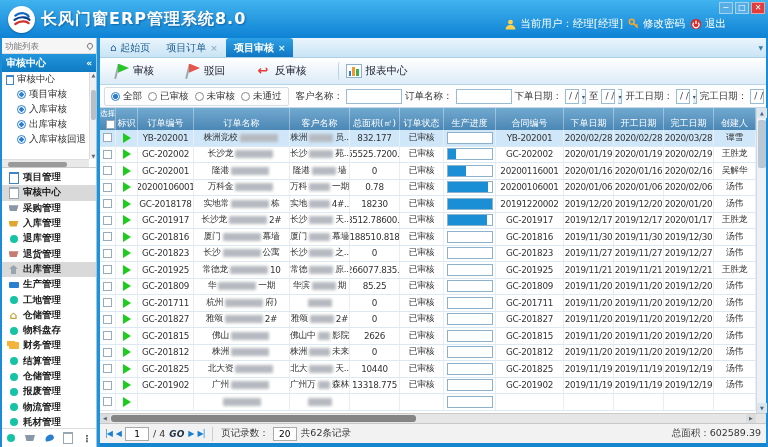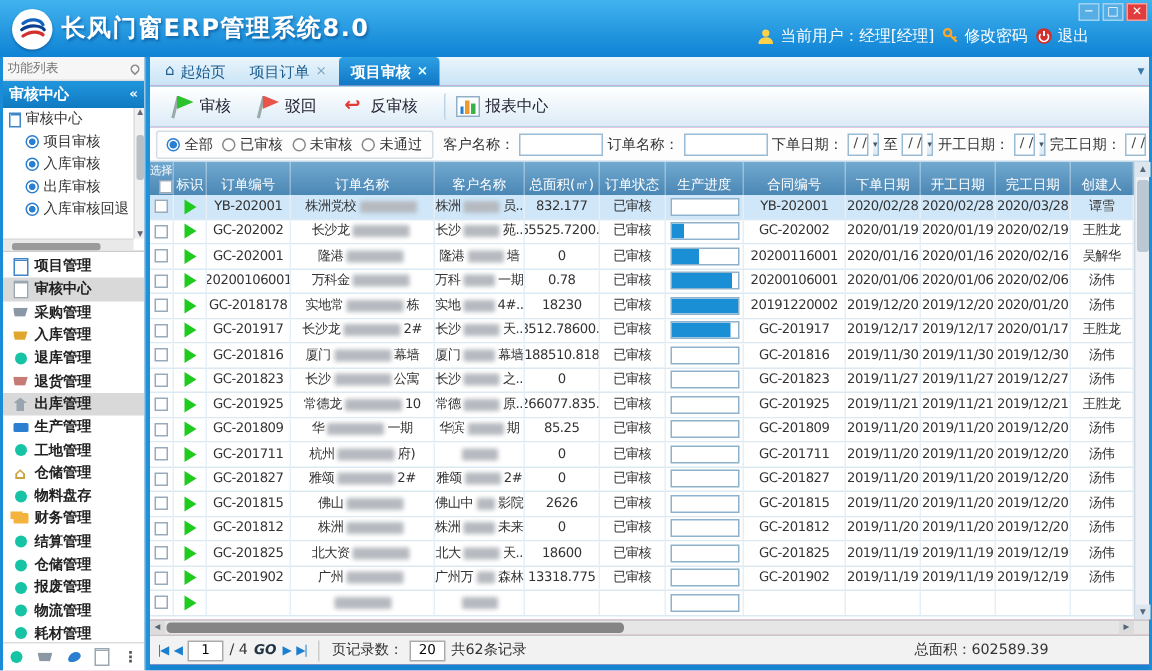--- a/index.html
+++ b/index.html
@@ -1,17 +1,17 @@
 <!DOCTYPE html>
 <html><head>
 <meta charset="utf-8">
 <style>
 *{margin:0;padding:0;box-sizing:border-box;font-family:"DejaVu Sans","Liberation Sans",sans-serif}
 html,body{width:768px;height:447px;overflow:hidden;background:#fff}
-.window{width:768px;height:447px;display:flex;flex-direction:column;background:#ec4899}
+.window{width:768px;height:447px;display:flex;flex-direction:column;background:#a3a3a3}
 
 .hd{flex:0 0 38px;background:linear-gradient(#41b3ef,#0e82d4);display:flex;align-items:center;position:relative;padding:0 8px}
 .logo{width:27px;height:27px;background:#fff;border-radius:50%;margin-right:6px;display:flex;align-items:center;justify-content:center;box-shadow:0 1px 2px rgba(0,40,90,.4)}
 .title{color:#fff;font-size:16px;font-weight:bold;letter-spacing:1px;text-shadow:1px 1px 2px rgba(0,60,120,.55)}
 .winbtns{position:absolute;top:2px;right:3px;display:flex;gap:2px}
 .wb{width:14px;height:12px;font-size:8px;line-height:10px;text-align:center;color:#fff;background:#56aee4;border:1px solid #9fd2f2;cursor:pointer}
 .wb.close{background:#e23c3c;border-color:#f2a0a0}
 .userarea{margin-left:auto;display:flex;align-items:center;gap:5px;color:#fff;font-size:10.5px;margin-right:34px;margin-top:10px;cursor:default}
 .ulink{display:flex;align-items:center;gap:3px;cursor:pointer}
 
@@ -51,21 +51,21 @@
 .sbot{flex:0 0 19px;border-top:1px solid #ddd;display:flex;align-items:center;justify-content:center;gap:8px}
 
 .content{flex:1;display:flex;flex-direction:column;min-width:0;border-left:3px solid #1e93da}
 .tabs{flex:0 0 20px;background:linear-gradient(#eaf5fc,#c9e4f5);display:flex;align-items:flex-end;padding-left:2px;position:relative;border-bottom:1px solid #aacfe8}
 .tab{height:19px;display:flex;align-items:center;gap:4px;padding:0 8px;font-size:10px;color:#1a5b8e;cursor:pointer}
 .tab.active{background:linear-gradient(#2da0e4,#1177c4);color:#fff;font-weight:bold;border-radius:3px 3px 0 0}
 .tab .x{font-size:9px;color:#7fa6c2}
 .tab.active .x{color:#dff;}
 .tab .tico{font-size:10px;color:#1a5b8e}
 .tabcaret{position:absolute;right:3px;top:6px;font-size:6px;color:#3a7aa6;cursor:pointer}
-.tbar{flex:0 0 27px;background:linear-gradient(#ffffff,#dcebf7);border-bottom:1px solid #b6d4ea;display:flex;align-items:center;gap:2px;padding:0 6px}
+.tbar{flex:0 0 27px;background:linear-gradient(#ffffff,#dcebf7);border-bottom:1px solid #b6d4ea;display:flex;align-items:center;gap:16px;padding:0 6px}
 .tbtn{display:flex;align-items:center;gap:4px;font-size:10.5px;color:#223;padding:2px 7px;cursor:pointer;border-radius:2px}
 .tbtn.div{border-left:1px solid #bcd4e8;margin-left:8px;}
 .ti{width:16px;height:15px;display:inline-block;position:relative;flex:0 0 16px}
 .ti-flag-green::before,.ti-flag-red::before{content:'';position:absolute;left:3px;top:0;width:2px;height:15px;background:#9aa;transform:rotate(14deg)}
 .ti-flag-green::after{content:'';position:absolute;left:5px;top:0;width:11px;height:10px;background:#2bc32b;clip-path:polygon(0 0,100% 45%,0 92%)}
 .ti-flag-red::after{content:'';position:absolute;left:5px;top:0;width:11px;height:10px;background:#e8544a;clip-path:polygon(0 0,100% 45%,0 92%)}
 .ti-undo{color:#e53935;font-weight:bold;font-size:13px;line-height:14px;text-align:center}
 .ti-chart{border:1px solid #8fb0c8;background:#fff;width:16px;height:14px;display:inline-flex;align-items:flex-end;gap:1px;padding:1px 2px}
 .ti-chart .bar{display:inline-block;width:3px}
 .b1{height:5px;background:#2a7fd0}.b2{height:9px;background:#ef9a2a}.b3{height:7px;background:#38b24a}
@@ -98,21 +98,21 @@
 .vthumb{position:absolute;left:1px;top:12px;width:8px;height:48px;background:#bac8d4;border-radius:2px;cursor:grab}
 .hscroll{flex:0 0 10px;background:#e6e6e6;border-top:1px solid #ccc;position:relative}
 .ha{position:absolute;top:0;width:10px;height:9px;font-size:5px;color:#567;text-align:center;line-height:9px;background:#dcdcdc;cursor:pointer}
 .hthumb{position:absolute;left:11px;top:1px;height:7px;width:305px;background:#858585;border-radius:3px;cursor:grab}
 
 .pbar{flex:0 0 20px;background:#f2f2f2;border-top:1px solid #c8c8c8;display:flex;align-items:center;font-size:9.5px;color:#333;gap:4px;padding:0 5px}
 .pico{color:#1b7fd0;font-size:8px;cursor:pointer;letter-spacing:-1px}
 .pin1{width:24px;height:14px;border:1px solid #aaa;text-align:center;font-size:9px;outline:none;background:#fff}
 .go{font-weight:bold;font-style:italic;font-size:9px;color:#234;cursor:pointer}
 .sep{width:1px;height:14px;background:#ccc;margin:0 4px}
-.totarea{margin-left:auto;margin-right:62px}
+.totarea{margin-left:auto;}
 .bstrip{flex:0 0 4px;background:#1585d0}
 </style>
 </head>
 <body>
 
 <div class="window">
 
   <header class="hd">
     <span class="logo">
       <svg width="20" height="20" viewBox="0 0 24 24">
@@ -808,21 +808,21 @@
               <div class="gc">GC-201825</div>
               <div class="gc">
                 <span>北大资</span>
                 <span class="blur nb"></span>
               </div>
               <div class="gc">
                 <span>北大</span>
                 <span class="blur cbl"></span>
                 <span>天..</span>
               </div>
-              <div class="gc">18600</div>
+              <div class="gc">10440</div>
               <div class="gc">已审核</div>
               <div class="gc">
                 <span class="pbox">
                   <span class="pfill" style="width: 0%;"></span>
                 </span>
               </div>
               <div class="gc">GC-201825</div>
               <div class="gc">2019/11/19</div>
               <div class="gc">2019/11/19</div>
               <div class="gc">2019/12/19</div>

